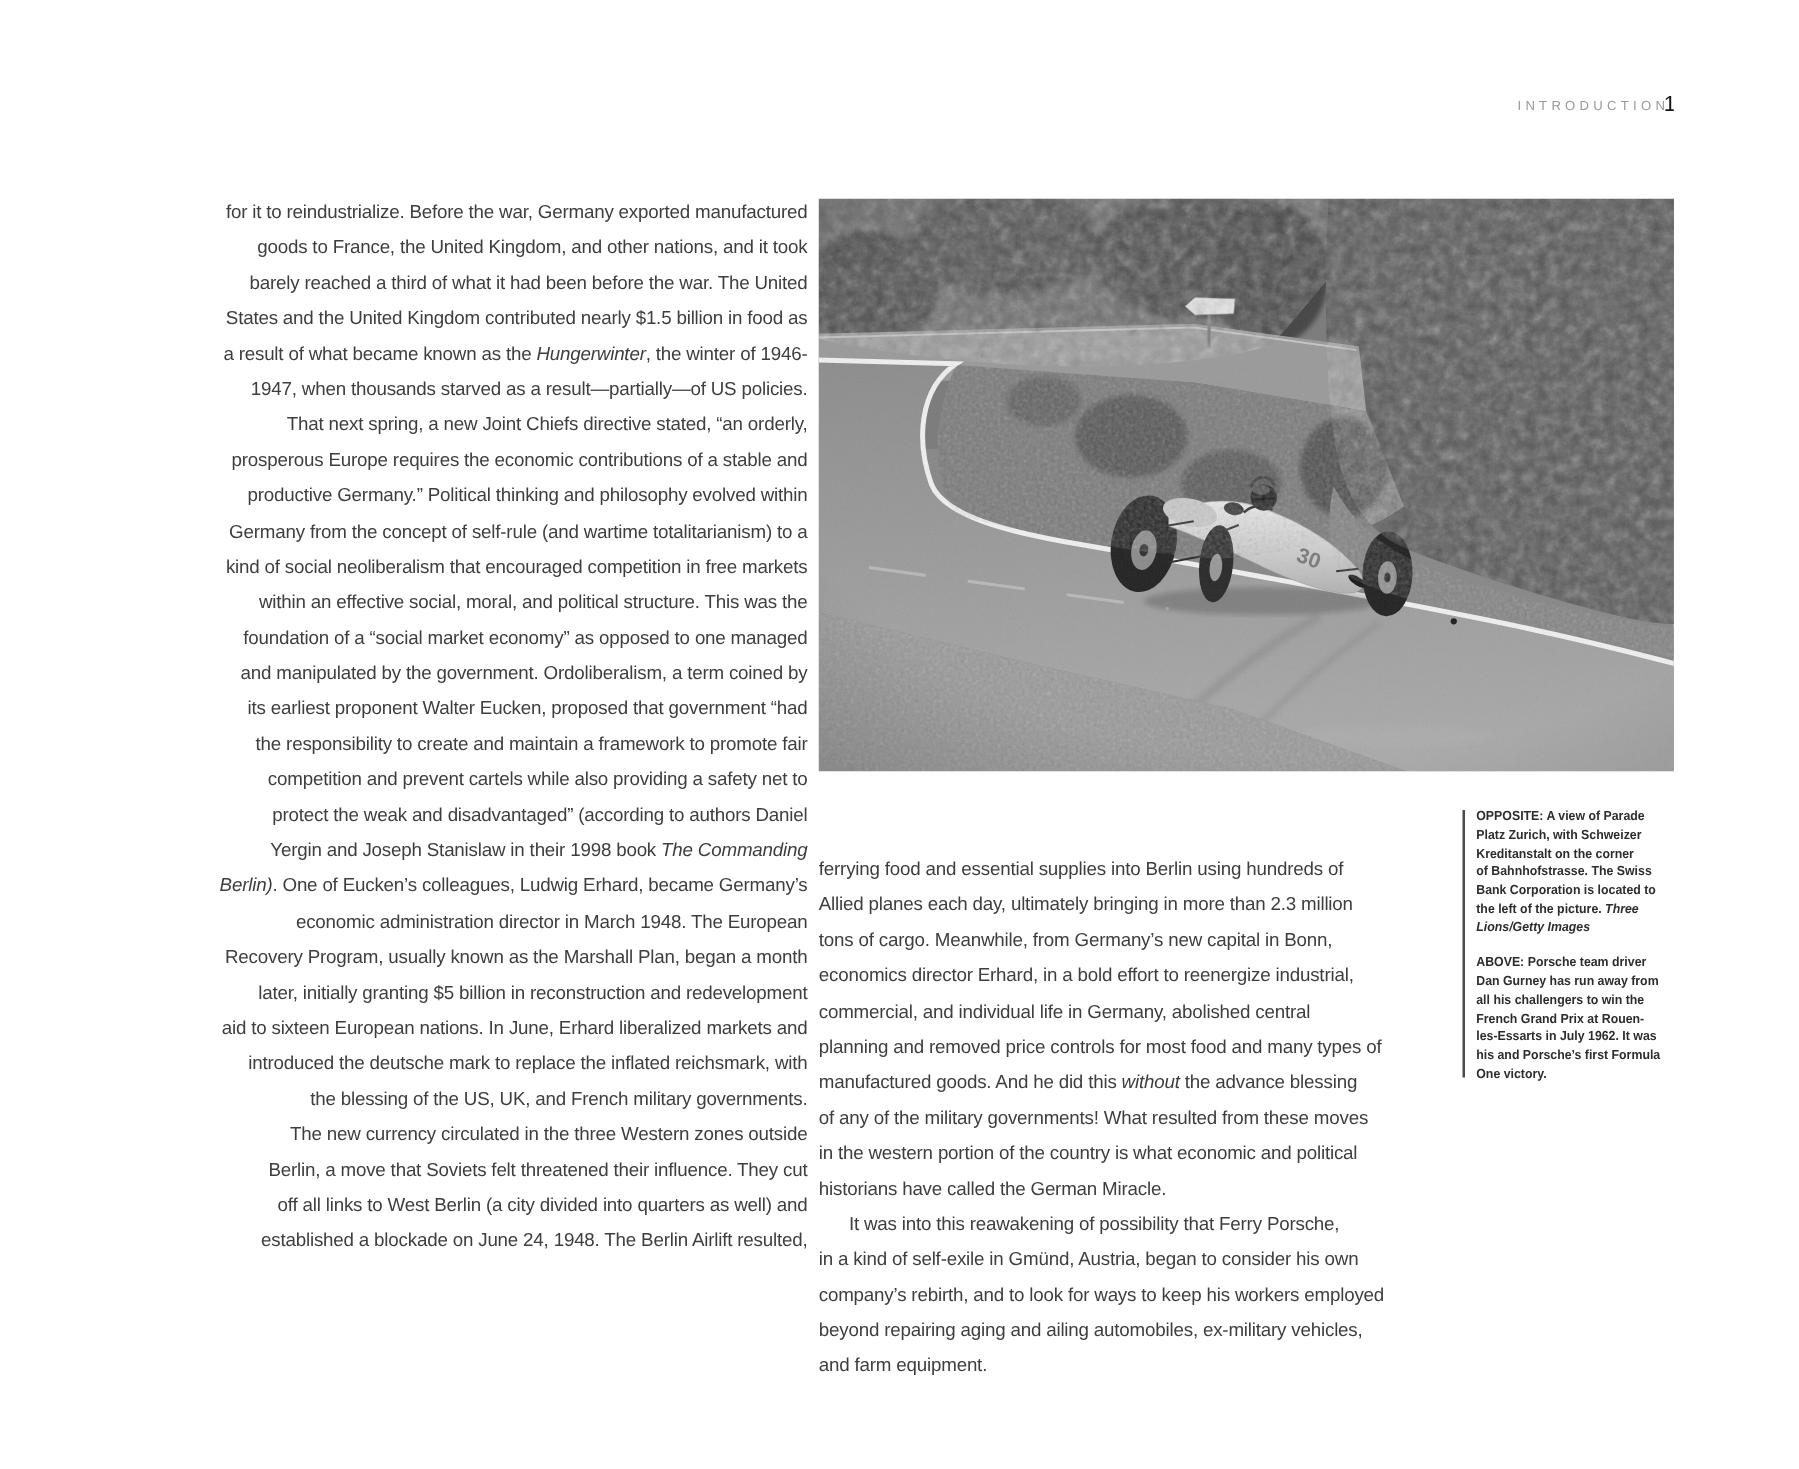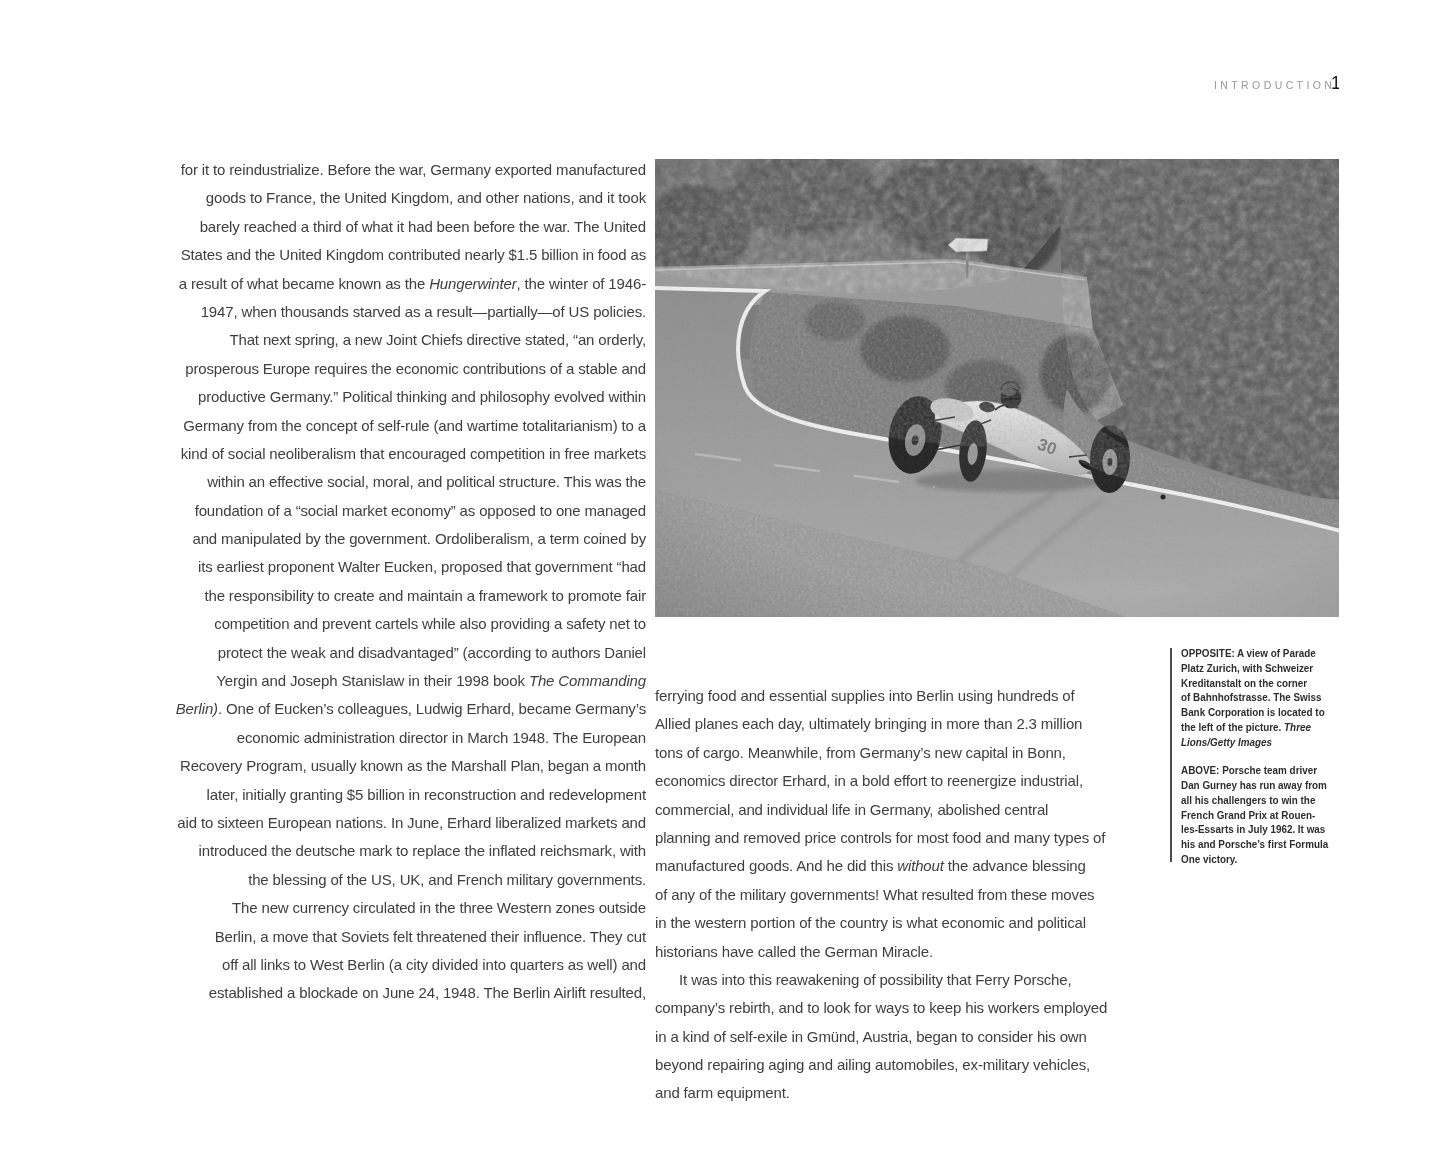--- a/index.html
+++ b/index.html
@@ -199,22 +199,22 @@
       <div class="tl">Allied planes each day, ultimately bringing in more than 2.3 million</div>
       <div class="tl">tons of cargo. Meanwhile, from Germany’s new capital in Bonn,</div>
       <div class="tl">economics director Erhard, in a bold effort to reenergize industrial,</div>
       <div class="tl">commercial, and individual life in Germany, abolished central</div>
       <div class="tl">planning and removed price controls for most food and many types of</div>
       <div class="tl">manufactured goods. And he did this <i>without</i> the advance blessing</div>
       <div class="tl">of any of the military governments! What resulted from these moves</div>
       <div class="tl">in the western portion of the country is what economic and political</div>
       <div class="tl">historians have called the German Miracle.</div>
       <div class="tl">      It was into this reawakening of possibility that Ferry Porsche,</div>
+      <div class="tl">in a kind of self-exile in Gmünd, Austria, began to consider his own</div>
       <div class="tl">company’s rebirth, and to look for ways to keep his workers employed</div>
-      <div class="tl">in a kind of self-exile in Gmünd, Austria, began to consider his own</div>
       <div class="tl">beyond repairing aging and ailing automobiles, ex-military vehicles,</div>
       <div class="tl">and farm equipment.</div>
     </div>
 
   <div class="caption-rule"></div>
   <aside class="captions">
     <div class="cap">
         <div class="cl">OPPOSITE: A view of Parade</div>
         <div class="cl">Platz Zurich, with Schweizer</div>
         <div class="cl">Kreditanstalt on the corner</div>

